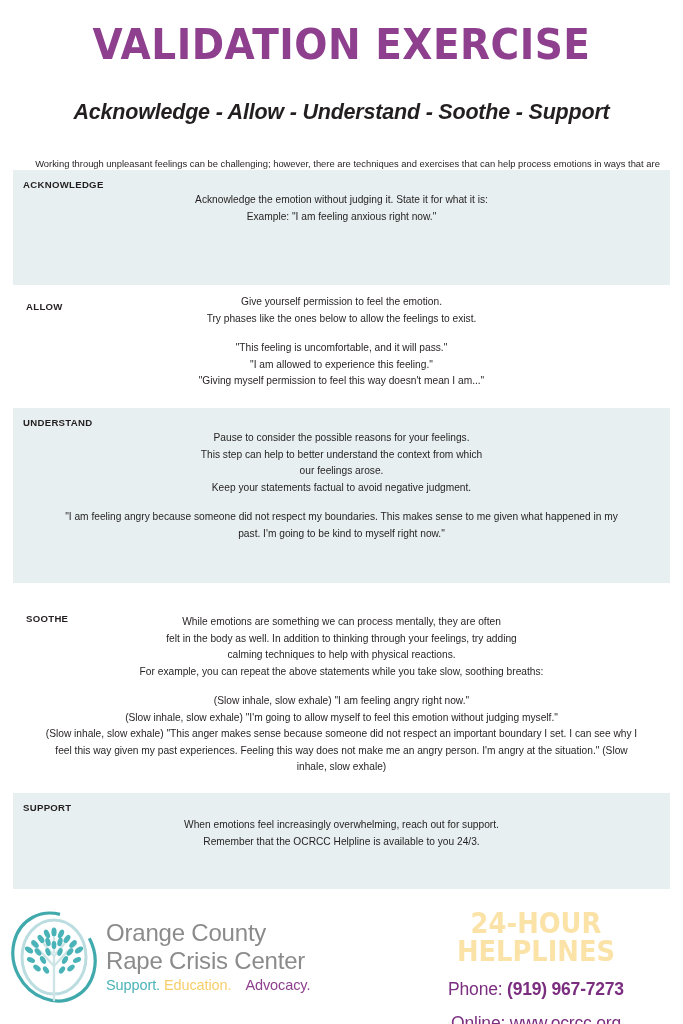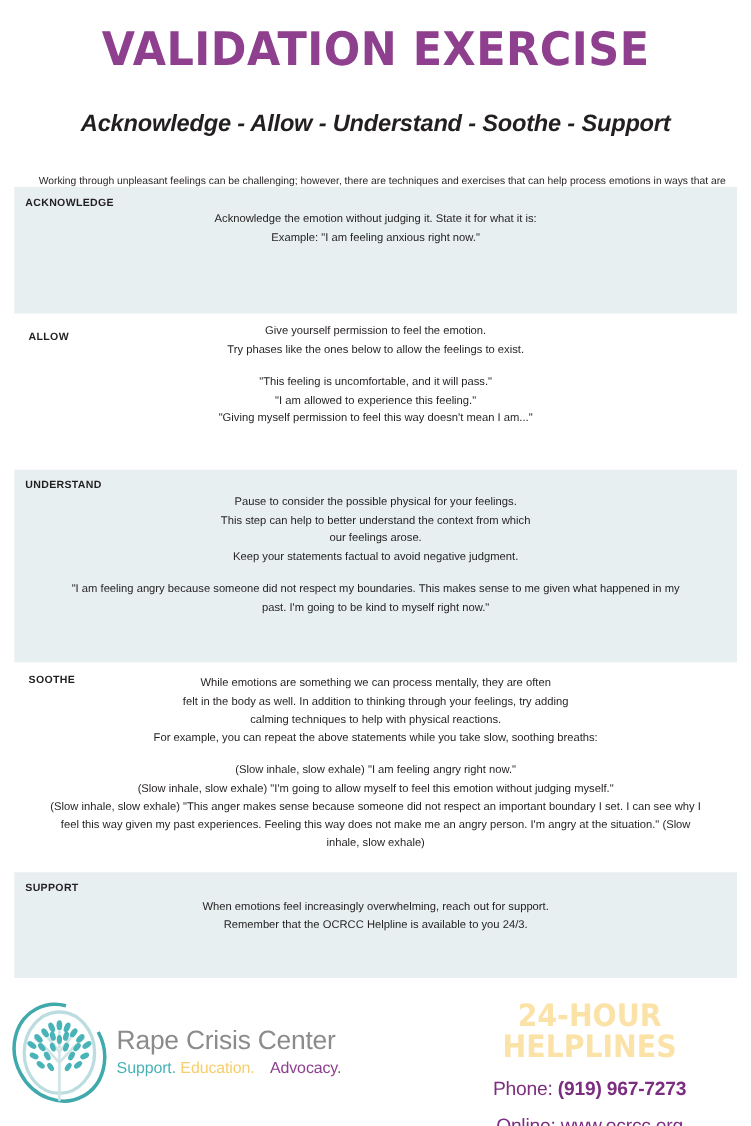--- a/index.html
+++ b/index.html
@@ -180,24 +180,24 @@
     <div class="sec-body" style="padding-top:2px;">
       <p>Give yourself permission to feel the emotion.</p>
       <p>Try phases like the ones below to allow the feelings to exist.</p>
       <div class="gap"></div>
       <p>"This feeling is uncomfortable, and it will pass."</p>
       <p>"I am allowed to experience this feeling."</p>
       <p>"Giving myself permission to feel this way doesn't mean I am..."</p>
     </div>
   </div>
 
-  <div class="section tinted" style="top:427px; height:175px;">
+  <div class="section tinted" style="top:408px; height:175px;">
     <div class="sec-label">UNDERSTAND</div>
     <div class="sec-body" style="padding-top:22px;">
-      <p>Pause to consider the possible physical for your feelings.</p>
+      <p>Pause to consider the possible reasons for your feelings.</p>
       <p>This step can help to better understand the context from which</p>
       <p>our feelings arose.</p>
       <p>Keep your statements factual to avoid negative judgment.</p>
       <div class="gap"></div>
       <p class="quote" style="padding:0 22px;">"I am feeling angry because someone did not respect my boundaries. This makes sense to me given what happened in my past. I'm going to be kind to myself right now."</p>
     </div>
   </div>
 
   <div class="section plain" style="top:604px; height:180px;">
     <div class="sec-label indent">SOOTHE</div>
@@ -262,20 +262,21 @@
           <ellipse cx="29" cy="60" rx="2.5" ry="4.3" transform="rotate(-50 29 60)"></ellipse>
           <ellipse cx="63" cy="60" rx="2.5" ry="4.3" transform="rotate(50 63 60)"></ellipse>
           <ellipse cx="40" cy="44" rx="2.4" ry="4.1" transform="rotate(-20 40 44)"></ellipse>
           <ellipse cx="52" cy="44" rx="2.4" ry="4.1" transform="rotate(20 52 44)"></ellipse>
           <ellipse cx="38" cy="62" rx="2.4" ry="4.1" transform="rotate(-35 38 62)"></ellipse>
           <ellipse cx="54" cy="62" rx="2.4" ry="4.1" transform="rotate(35 54 62)"></ellipse>
           <ellipse cx="46" cy="37" rx="2.4" ry="4.1"></ellipse>
         </g>
       </svg>
       <div class="logo-text">
+        <div class="logo-line">Orange County</div>
         <div class="logo-line">Rape Crisis Center</div>
         <div class="tagline">
           <span class="tag-support">Support.</span>
           <span class="tag-education">Education.</span>
           <span class="tag-advocacy">Advocacy.</span>
         </div>
       </div>
     </div>
 
     <div class="helpline">

